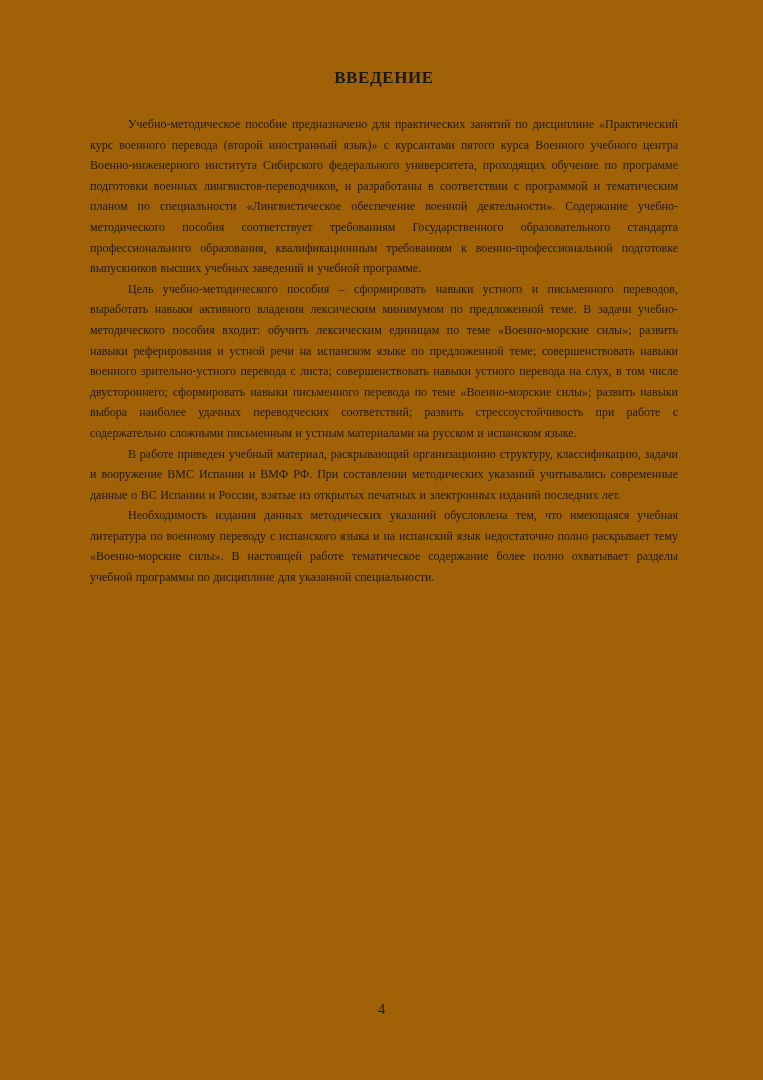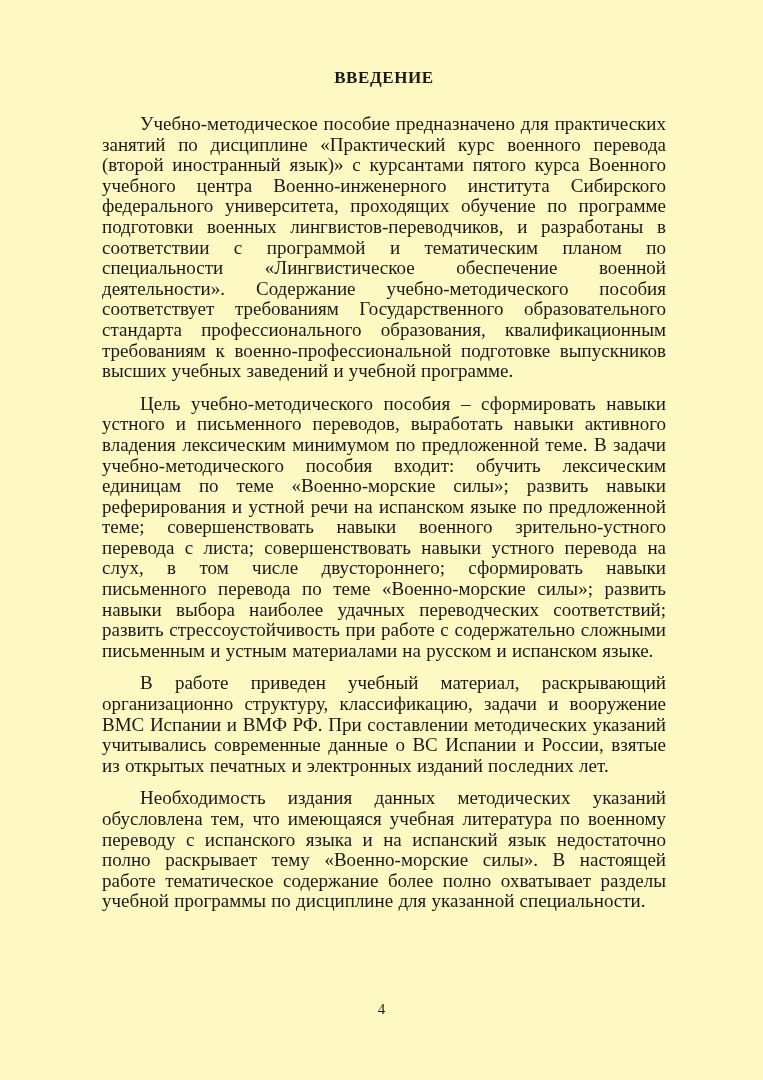--- a/index.html
+++ b/index.html
@@ -4,42 +4,42 @@
 <style>
   html, body {
     margin: 0;
     padding: 0;
     background: #ffffff;
   }
   .page {
     position: relative;
     width: 763px;
     height: 1080px;
-    background: #fef9c3;
+    background: #a16207;
     font-family: "Liberation Serif", "DejaVu Serif", serif;
     color: #1a1a1a;
     overflow: hidden;
     box-sizing: border-box;
   }
   .content {
     position: absolute;
     top: 68px;
     left: 90px;
     width: 588px;
   }
   .doc-title {
     text-align: center;
     font-size: 17px;
     font-weight: bold;
     letter-spacing: 0.6px;
     margin: 0 0 26px 0;
   }
   .doc-paragraph {
-    margin: 12px;
-    font-size: 19px;
+    margin: 0;
+    font-size: 12px;
     line-height: 20.6px;
     text-align: justify;
     text-indent: 38px;
     word-spacing: 0.5px;
   }
   .page-number {
     position: absolute;
     bottom: 62px;
     left: 0;
     width: 100%;

